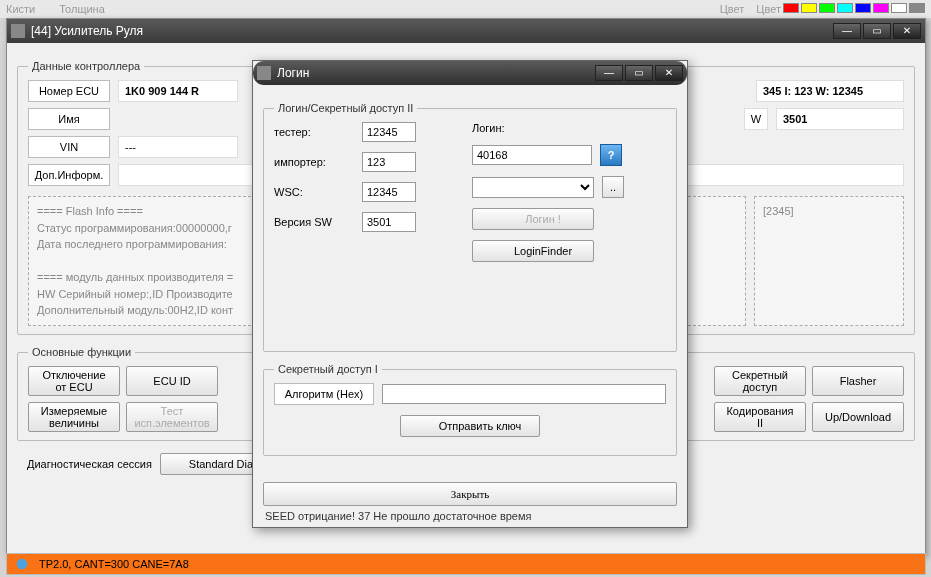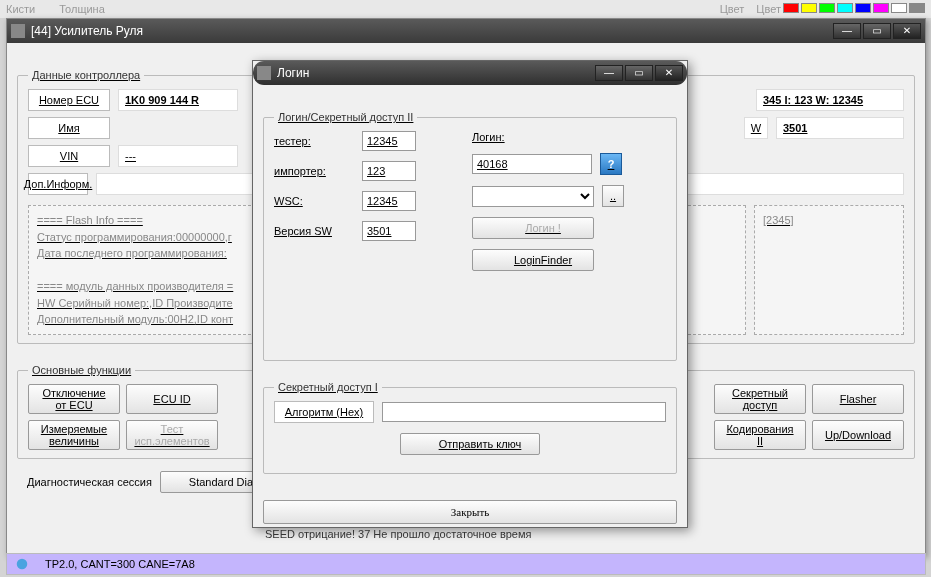--- a/index.html
+++ b/index.html
@@ -20,23 +20,22 @@
   width: 28px; height: 16px; margin-left: 2px; border: 1px solid #222;
   background: linear-gradient(to bottom,#666,#333); color:#fff;
   display:inline-flex; align-items:center; justify-content:center; cursor:pointer;
   font-size:10px; line-height:1;
 }
 .win-btn.close { background: linear-gradient(to bottom,#555,#222); }
 
 .main-body { padding: 6px 10px; }
 
 fieldset {
-  border: 1px solid #bbb; border-radius: 2px; margin: 20px 0 8px 0; padding: 8px 10px;
+  border: 1px solid #bbb; border-radius: 2px; margin: 11px 0 8px 0; padding: 8px 10px;
   background: #f0f0f0;
-  text-decoration: underline;
 }
 legend { padding: 0 4px; color: #333; }
 
 .row { display: flex; align-items: center; margin-bottom: 6px; gap: 8px; }
 .lbl-box {
   width: 82px; height: 22px; border: 1px solid #bbb; background:#fff;
   display:inline-flex; align-items:center; justify-content:center;
 }
 .val-box {
   height: 22px; border: 1px solid #ddd; background:#fff; padding: 0 6px;
@@ -59,21 +58,21 @@
 .btn:disabled, .btn.disabled { color:#aaa; cursor:default; }
 .btn.sm { height: 22px; min-width: 60px; padding-left: 28px; }
 
 .func-grid { display:grid; grid-template-columns: repeat(2, 92px) 1fr 92px 92px 92px; gap:6px; align-items:center; }
 .func-grid .gap { }
 
 .diag-row { display:flex; align-items:center; gap:8px; padding: 4px 10px; }
 
 .status-bar {
   position:absolute; left:6px; bottom:2px; width:920px; height:22px;
-  background:#c4b5fd; border:1px solid #bbb; display:flex; align-items:center; padding:0 8px; gap:16px;
+  background:#f97316; border:1px solid #bbb; display:flex; align-items:center; padding:0 8px; gap:10px;
 }
 .status-icon { width:14px; height:14px; }
 
 
 .modal {
   position:absolute; left:252px; top:60px; width:436px; height:468px;
   background:#f0f0f0; border:1px solid #666;
   box-shadow: 3px 3px 10px rgba(0,0,0,0.4);
 }
 .modal .titlebar { background: linear-gradient(to bottom,#5a5a5a,#2f2f2f); border-radius: 11px; }
@@ -160,21 +159,21 @@
         <span class="val-box" style="width:24px;justify-content:center;font-weight:normal">W</span>
         <span class="val-box" style="width:128px">3501</span>
       </div>
 
       <div class="row">
         <span class="lbl-box">VIN</span>
         <span class="val-box" style="width:120px;font-weight:normal">---</span>
       </div>
 
       <div class="row">
-        <span class="lbl-box" style="width:60px">Доп.Информ.</span>
+        <span class="lbl-box" style="width:82px">Доп.Информ.</span>
         <span class="val-box wide" style="font-weight:normal"></span>
       </div>
 
       <div style="display:flex; gap:8px;">
         <div class="flash-box" style="flex:1; white-space:pre-line;">==== Flash Info ====
 Статус программирования:00000000,г
 Дата последнего программирования:
 
 ==== модуль данных производителя =
 HW  Серийный номер:,ID Производите

